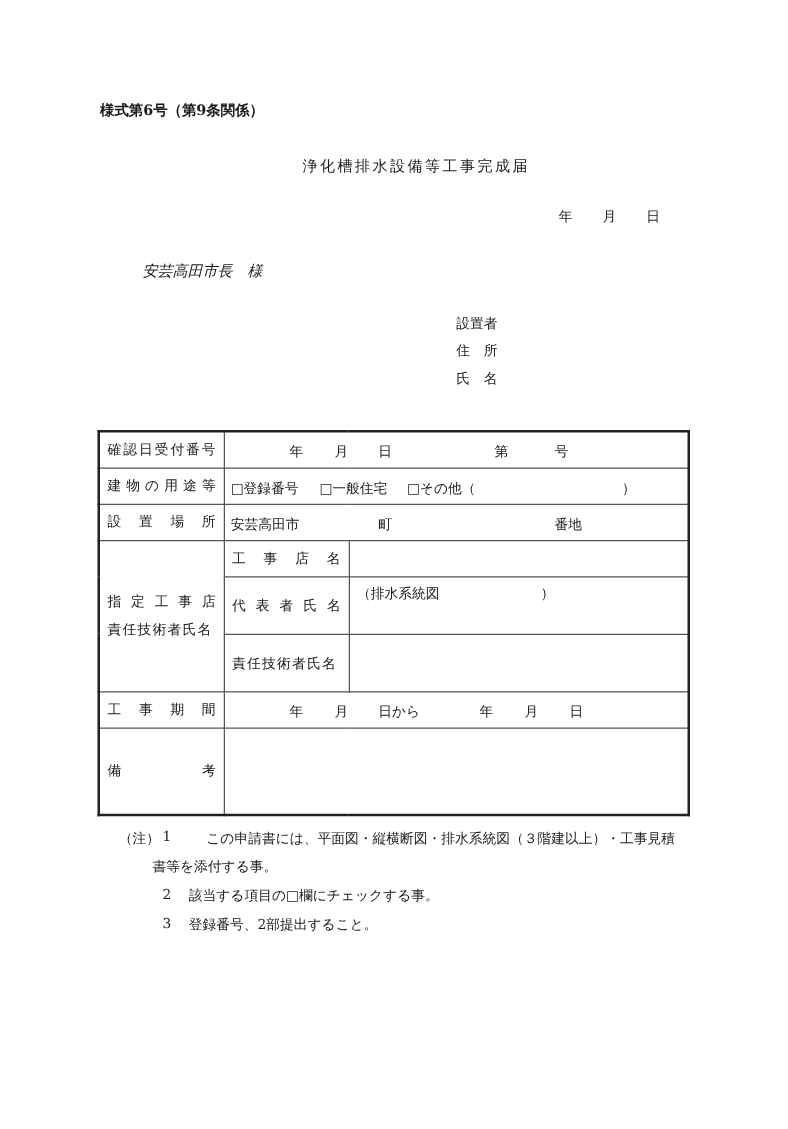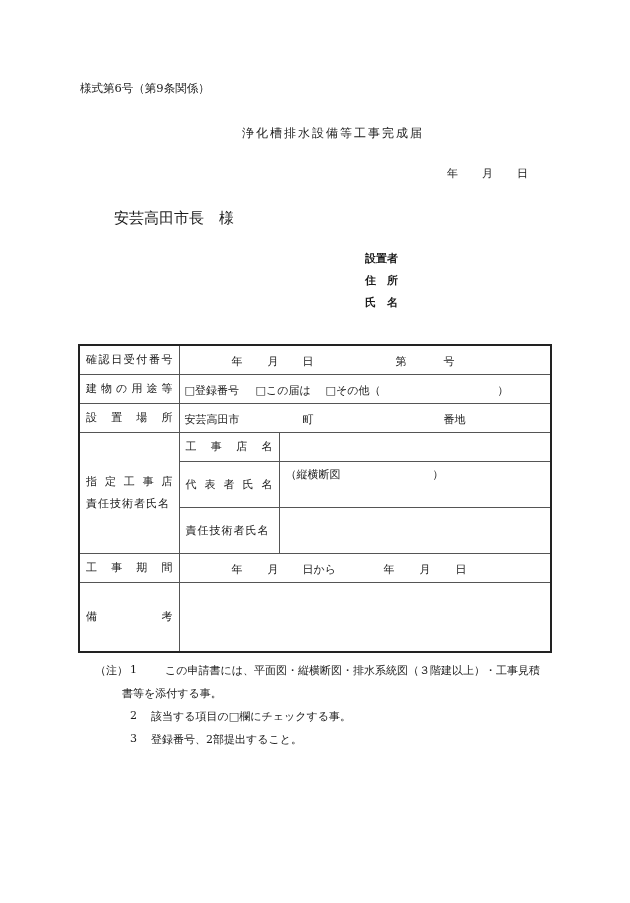--- a/index.html
+++ b/index.html
@@ -1,23 +1,23 @@
 <!DOCTYPE html>
 <html><head>
 <meta charset="utf-8">
 <style>
   html, body { margin: 0; padding: 0; background: #ffffff; }
   body { width: 630px; height: 903px; position: relative; overflow: hidden;
          font-family: "DejaVu Serif", "Liberation Serif", serif; color: #1a1a1a; font-size: 11px; }
   .abs { position: absolute; white-space: nowrap; }
-  .form-no { left: 80px; top: 81px; font-size: 11.5px; }
+  .form-no { left: 80px; top: 81px; font-size: 11.5px; font-weight: bold; }
   .title { left: 0; width: 630px; top: 125px; text-align: center; font-size: 12px; letter-spacing: 2px; padding-left: 18px; }
   .date-line { top: 166px; font-size: 11px; }
-  .addressee { left: 114px; top: 209px; font-size: 15px; }
-  .applicant { left: 365px; font-size: 11px; font-weight: bold; }
+  .addressee { left: 114px; top: 209px; font-size: 12px; font-style: italic; }
+  .applicant { left: 365px; font-size: 11px; }
   table.form { position: absolute; left: 78px; top: 344px; width: 474px; border-collapse: collapse;
                border: 2px solid #222; table-layout: fixed; }
   table.form td { border: 1px solid #555; padding: 0 6px; font-size: 11px; vertical-align: middle; }
   .spread { display: flex; justify-content: space-between; }
   .note-row { position: absolute; white-space: nowrap; font-size: 11px; }
 </style>
 </head>
 <body>
 
 <div class="abs form-no">様式第6号（第9条関係）</div>
@@ -72,21 +72,21 @@
         <span>建</span>
             <span>物</span>
             <span>の</span>
             <span>用</span>
             <span>途</span>
             <span>等</span>
       </div>
     </td>
     <td colspan="2" style="position:relative">
       <span class="abs" style="left:5px;top:8px">□登録番号</span>
-      <span class="abs" style="left:76px;top:8px">□この届は</span>
+      <span class="abs" style="left:76px;top:8px">□一般住宅</span>
       <span class="abs" style="left:146px;top:8px">□その他（</span>
       <span class="abs" style="left:318px;top:8px">）</span>
     </td>
   </tr>
 
   <tr style="height:29px">
     <td>
       <div class="spread">
         <span>設</span>
             <span>置</span>
@@ -127,21 +127,21 @@
     <td>
       <div class="spread">
         <span>代</span>
             <span>表</span>
             <span>者</span>
             <span>氏</span>
             <span>名</span>
       </div>
     </td>
     <td style="position:relative;vertical-align:top">
-      <span class="abs" style="left:6px;top:5px">（縦横断図</span>
+      <span class="abs" style="left:6px;top:5px">（排水系統図</span>
       <span class="abs" style="left:153px;top:5px">）</span>
     </td>
   </tr>
 
   <tr style="height:46px">
     <td style="letter-spacing:1px">責任技術者氏名</td>
     <td></td>
   </tr>
 
   <tr style="height:29px">

